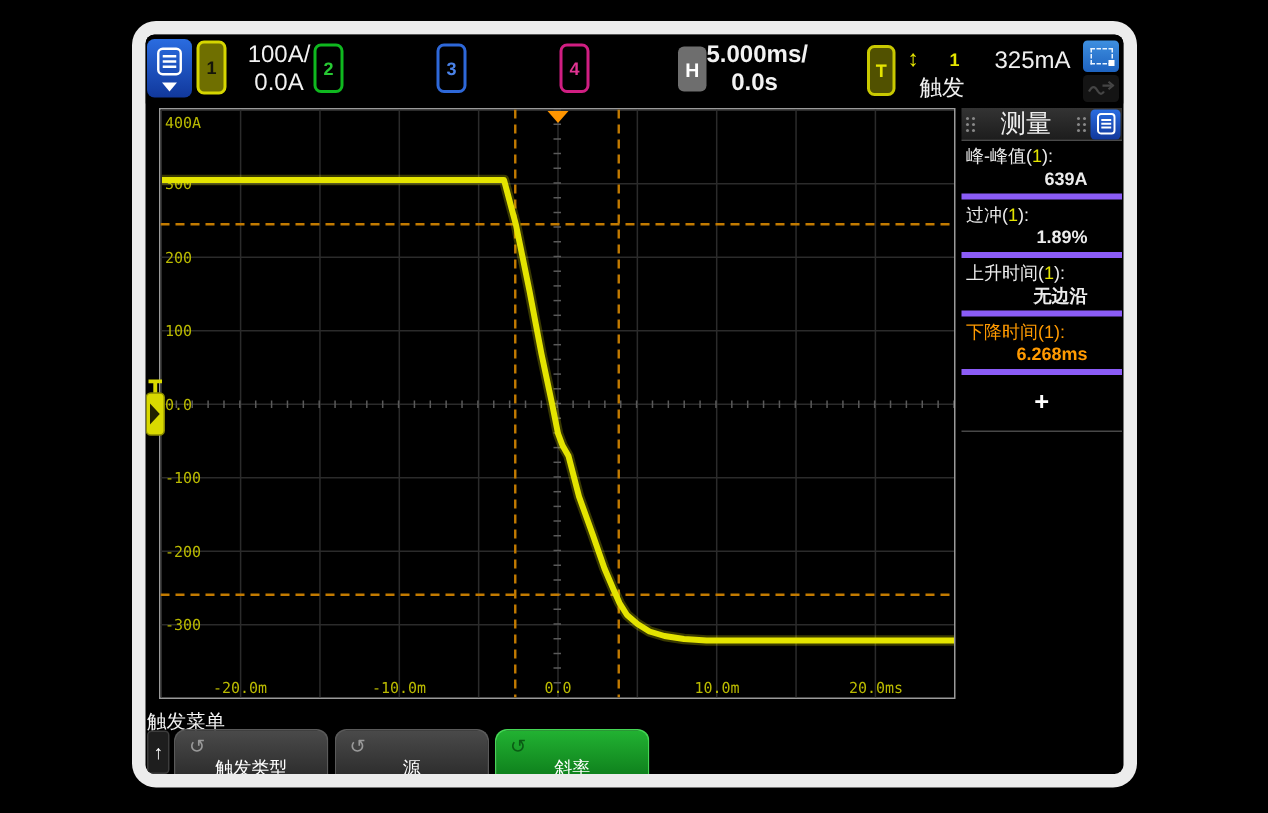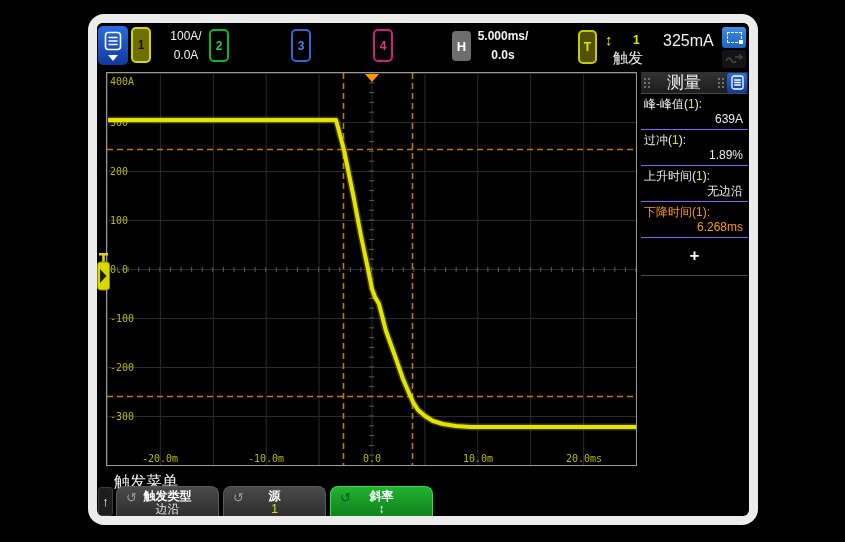--- a/index.html
+++ b/index.html
@@ -17,21 +17,21 @@
               display:flex; flex-direction:column; align-items:center; justify-content:center; }
   .menu-btn .tri { width:0; height:0; border-left:5px solid transparent; border-right:5px solid transparent;
                    border-top:6px solid #fff; margin-top:2px; }
   .chbox { position:absolute; top:6px; width:20px; height:33px; border-radius:5px;
            display:flex; align-items:center; justify-content:center;
            font-size:12px; font-weight:bold; background:#000; }
   .ch1 { left:34px; top:4px; height:36px; border:2px solid #d6d600; background:#6f6f00; color:#15150a; }
   .ch2 { left:112px; border:2px solid #0fb81f; color:#27c933; }
   .ch3 { left:194px; border:2px solid #2e68d9; color:#4a82e8; }
   .ch4 { left:276px; border:2px solid #d01e82; color:#e03392; }
-  .scaleblk { position:absolute; top:4px; color:#f2f2f2; font-size:12px; text-align:center; line-height:19px; }
+  .scaleblk { position:absolute; top:4px; color:#f2f2f2; font-size:16px; text-align:center; line-height:19px; }
   .vscale { left:60px; width:58px; }
   .hscale { left:374px; width:64px;font-weight:bold; }
   .hbox { position:absolute; left:355px; top:8px; width:19px; height:30px; background:#6e6e6e;
           border-radius:4px; color:#fff; font-size:13px; font-weight:bold;
           display:flex; align-items:center; justify-content:center; }
   .tbox { position:absolute; left:481px; top:7px; width:19px; height:34px; background:#515100;
           border:2px solid #c9c900; border-radius:5px; color:#e4e400; font-size:12px; font-weight:bold;
           display:flex; align-items:center; justify-content:center; }
   .tslope { position:absolute; left:508px; top:8px; color:#e4e400; font-size:15px; font-weight:bold; }
   .tsrc   { position:absolute; left:536px; top:10px; color:#e4e400; font-size:12px; font-weight:bold; }
@@ -52,39 +52,39 @@
   .gnd-marker { position:absolute; left:0px; top:229px; width:13px; height:42px; }
 
   
   .panel { position:absolute; left:544px; top:49px; width:107px; height:394px; background:#000; }
   .panel-header { height:22px; background:linear-gradient(#333,#1d1d1d); display:flex; align-items:center;
                   border-bottom:1px solid #4a4a4a; }
   .panel-title { color:#f0f0f0; font-size:17px; flex:1; text-align:center; }
   .grip { width:8px; height:12px; margin:0 2px; }
   .panel-menu-btn { width:20px; height:20px; background:linear-gradient(#2a6ce0,#11389c);
                     border-radius:3px; display:flex; align-items:center; justify-content:center; margin-right:1px; }
-  .mrow { border-bottom:1px solid #8b5cf6; padding:3px 0 2px 0; }
+  .mrow { border-bottom:4px solid #8b5cf6; padding:3px 0 2px 0; }
   .mrow-label { color:#ececec; font-size:12px; padding-left:3px; line-height:15px; white-space:nowrap; }
-  .mrow-value { color:#ececec; font-size:12px; text-align:right; padding-right:5px; line-height:15px; }
+  .mrow-value { color:#ececec; font-size:12px; text-align:right; padding-right:23px; line-height:15px;font-weight:bold; }
   .chnum { color:#e4e400; }
   .mrow.selected .mrow-label, .mrow.selected .mrow-value,
   .mrow.selected .chnum, .mrow.selected .paren { color:#ff9a00; }
   .addrow { border-bottom:1px solid #484848; text-align:center; color:#fff;
             font-size:17px; font-weight:bold; padding:8px 0 9px 0; }
 
   
-  .menu-title { position:absolute; left:1px; top:449px; color:#f2f2f2; font-size:16px;padding-left:16px; }
+  .menu-title { position:absolute; left:1px; top:449px; color:#f2f2f2; font-size:13px; }
   .up-btn { position:absolute; left:1px; top:464px; width:15px; height:29px; background:#1e1e1e;
             border:1px solid #3c3c3c; border-radius:3px; color:#fff; font-size:13px; font-weight:bold;
             display:flex; align-items:center; justify-content:center; }
   .softkey { position:absolute; top:463px; width:103px; height:32px; border-radius:8px 8px 0 0;
              background:linear-gradient(#4a4a4a,#2c2c2c); border:1px solid #5a5a5a; border-bottom:none;
              text-align:center; }
   .softkey .knob { position:absolute; left:9px; top:3px; font-size:13px; color:#999; }
-  .softkey .lbl { color:#fff; font-size:12px; line-height:14px; margin-top:2px;font-weight:bold; }
+  .softkey .lbl { color:#fff; font-size:12px; line-height:14px; margin-top:18px; }
   .softkey .val { color:#e6e6e6; font-size:12px; line-height:13px; }
   .sk1 { left:19px; } .sk2 { left:126px; } .sk3 { left:233px; }
   .sk2 .val { color:#e0e000; }
   .softkey.green { background:linear-gradient(#22b232,#0e7f1c); border-color:#45d655; }
   .softkey.green .knob { color:#0a5a14; }
   .softkey.green .val { color:#fff; font-weight:bold; }
 </style>
 </head>
 <body>
 

